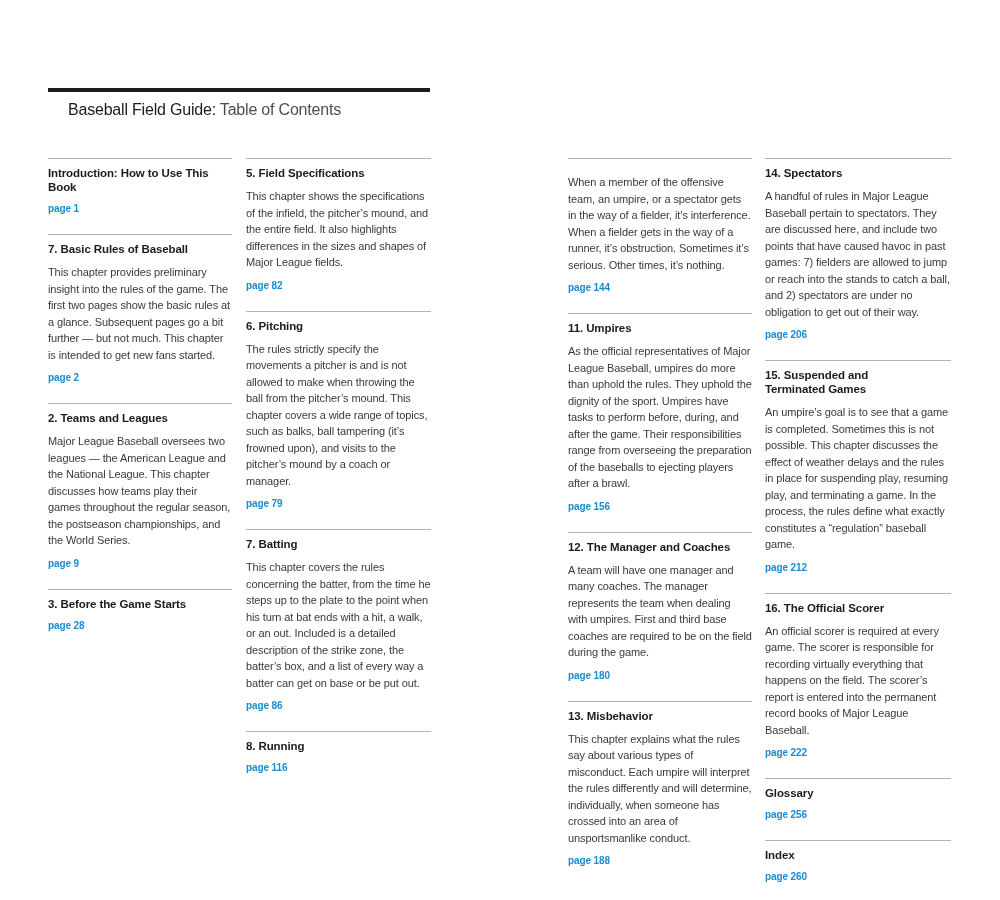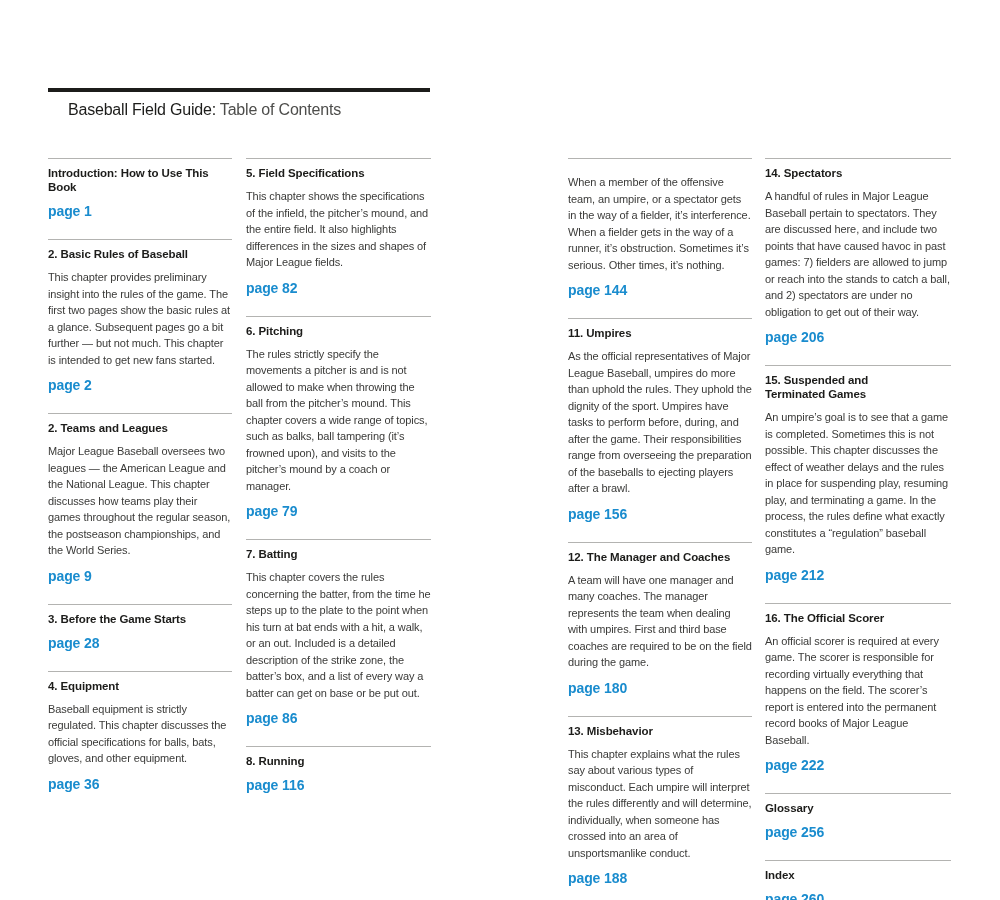--- a/index.html
+++ b/index.html
@@ -28,57 +28,52 @@
   .entry-title {
     font-size:11.5px; font-weight:bold; color:#1c1c1a;
     line-height:14px; letter-spacing:-0.1px; white-space:pre-line;
   }
   .entry-desc {
     margin-top:8px; font-size:11px; line-height:16.5px;
     color:#3a3a38; letter-spacing:-0.1px;
   }
   .entry-desc:empty { display:none; }
   .entry-page {
-    display:block; margin-top:9px; font-size:14px; font-weight:bold;
+    display:block; margin-top:9px; font-size:10px; font-weight:bold;
     color:#1a8cce; text-decoration:none; cursor:pointer; letter-spacing:-0.1px;
   }
 </style>
 </head>
 <body>
 
 <div class="page">
 
   <div class="header">
     <div class="header-bar"></div>
     <div class="header-title"><span class="t-bold">Baseball Field Guide:</span><span class="t-reg"> Table of Contents</span></div>
   </div>
 
   <div class="col col-1">
     <div class="entry">
       <div class="entry-title">Introduction: How to Use This Book</div>
       <a class="entry-page">page 1</a>
     </div>
     <div class="entry">
-      <div class="entry-title">2. Basic Rules of Baseball</div>
+      <div class="entry-title">7. Basic Rules of Baseball</div>
       <div class="entry-desc">This chapter provides preliminary insight into the rules of the game. The first two pages show the basic rules at a glance. Subsequent pages go a bit further — but not much. This chapter is intended to get new fans started.</div>
       <a class="entry-page">page 2</a>
     </div>
     <div class="entry">
       <div class="entry-title">2. Teams and Leagues</div>
       <div class="entry-desc">Major League Baseball oversees two leagues — the American League and the National League. This chapter discusses how teams play their games throughout the regular season, the postseason championships, and the World Series.</div>
       <a class="entry-page">page 9</a>
     </div>
     <div class="entry">
       <div class="entry-title">3. Before the Game Starts</div>
       <a class="entry-page">page 28</a>
-    </div>
-    <div class="entry">
-      <div class="entry-title">4. Equipment</div>
-      <div class="entry-desc">Baseball equipment is strictly regulated. This chapter discusses the official specifications for balls, bats, gloves, and other equipment.</div>
-      <a class="entry-page">page 36</a>
     </div>
   </div>
 
   <div class="col col-2">
     <div class="entry">
       <div class="entry-title">5. Field Specifications</div>
       <div class="entry-desc">This chapter shows the specifications of the infield, the pitcher’s mound, and the entire field. It also highlights differences in the sizes and shapes of Major League fields.</div>
       <a class="entry-page">page 82</a>
     </div>
     <div class="entry">

